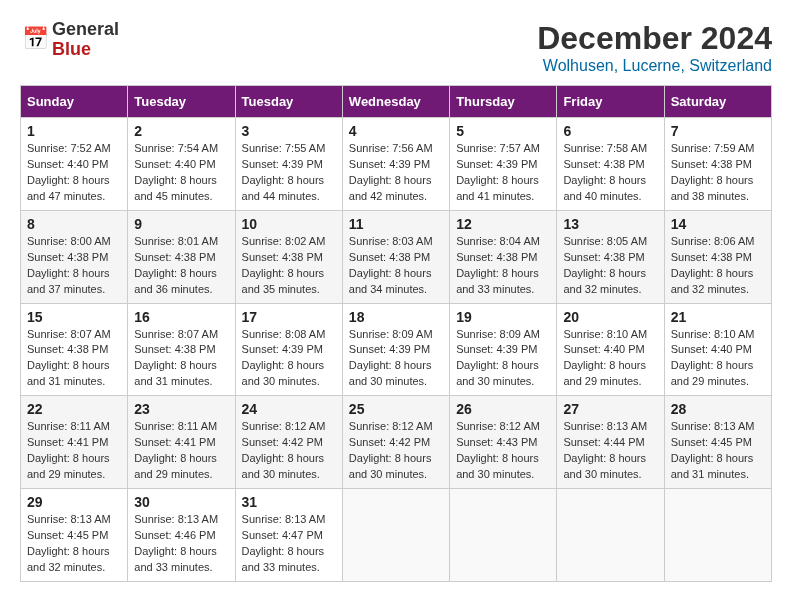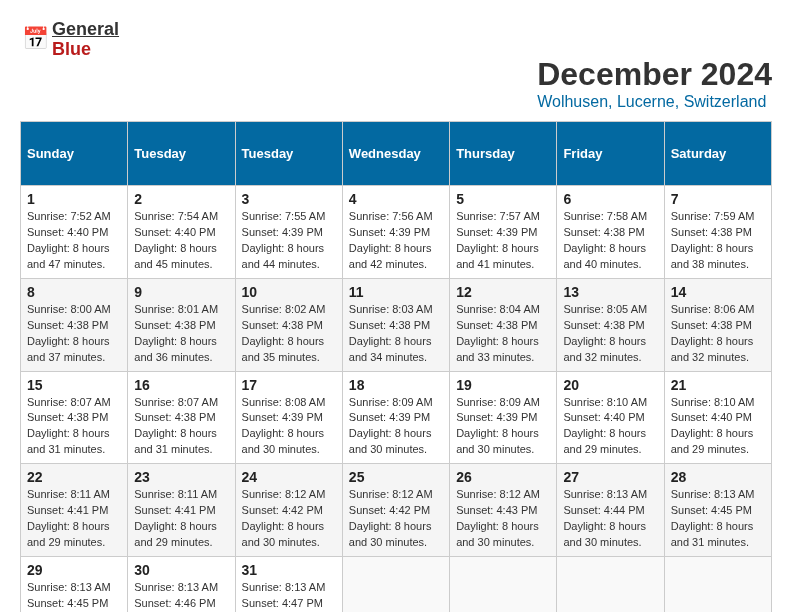--- a/index.html
+++ b/index.html
@@ -26,42 +26,42 @@
       font-weight: bold;
       color: #333;
       line-height: 1.1;
     }
     .logo-text .blue { color: #b91c1c; }
     .logo-icon {
       width: 28px;
       height: 28px;
     }
     .title-block {
-      margin-top: 36px;
+      text-align: right;
     }
     .month-title {
       font-size: 32px;
       font-weight: bold;
       color: #333;
     }
     .subtitle {
       font-size: 16px;
       color: #0369a1;
     }
     table {
       width: 100%;
       border-collapse: collapse;
       table-layout: fixed;
     }
     thead tr th {
-      background-color: #0369a1;
+      background-color: #701a75;
       color: #fff;
       font-size: 13px;
       font-weight: bold;
-      padding: 24px 6px;
+      padding: 8px 6px;
       text-align: left;
       border: 1px solid #ccc;
     }
     tbody tr td {
       vertical-align: top;
       border: 1px solid #ccc;
       padding: 5px 6px;
       font-size: 10.5px;
       color: #333;
       height: 88px;
@@ -89,21 +89,21 @@
 </head>
 <body>
 
 <div class="header">
   <div class="logo">
     <svg class="logo-icon" viewBox="0 0 28 28" xmlns="http://www.w3.org/2000/svg">
       <text x="2" y="20" font-size="22" fill="#1565c0">📅</text>
     </svg>
     <div>
       <div class="logo-text">
-        <span style="color:#333;text-decoration:underline;">General</span><br>
+        <span style="color:#333;">General</span><br>
         <span class="blue">Blue</span>
       </div>
     </div>
   </div>
   <div class="title-block">
     <div class="month-title">December 2024</div>
     <div class="subtitle">Wolhusen, Lucerne, Switzerland</div>
   </div>
 </div>
 

